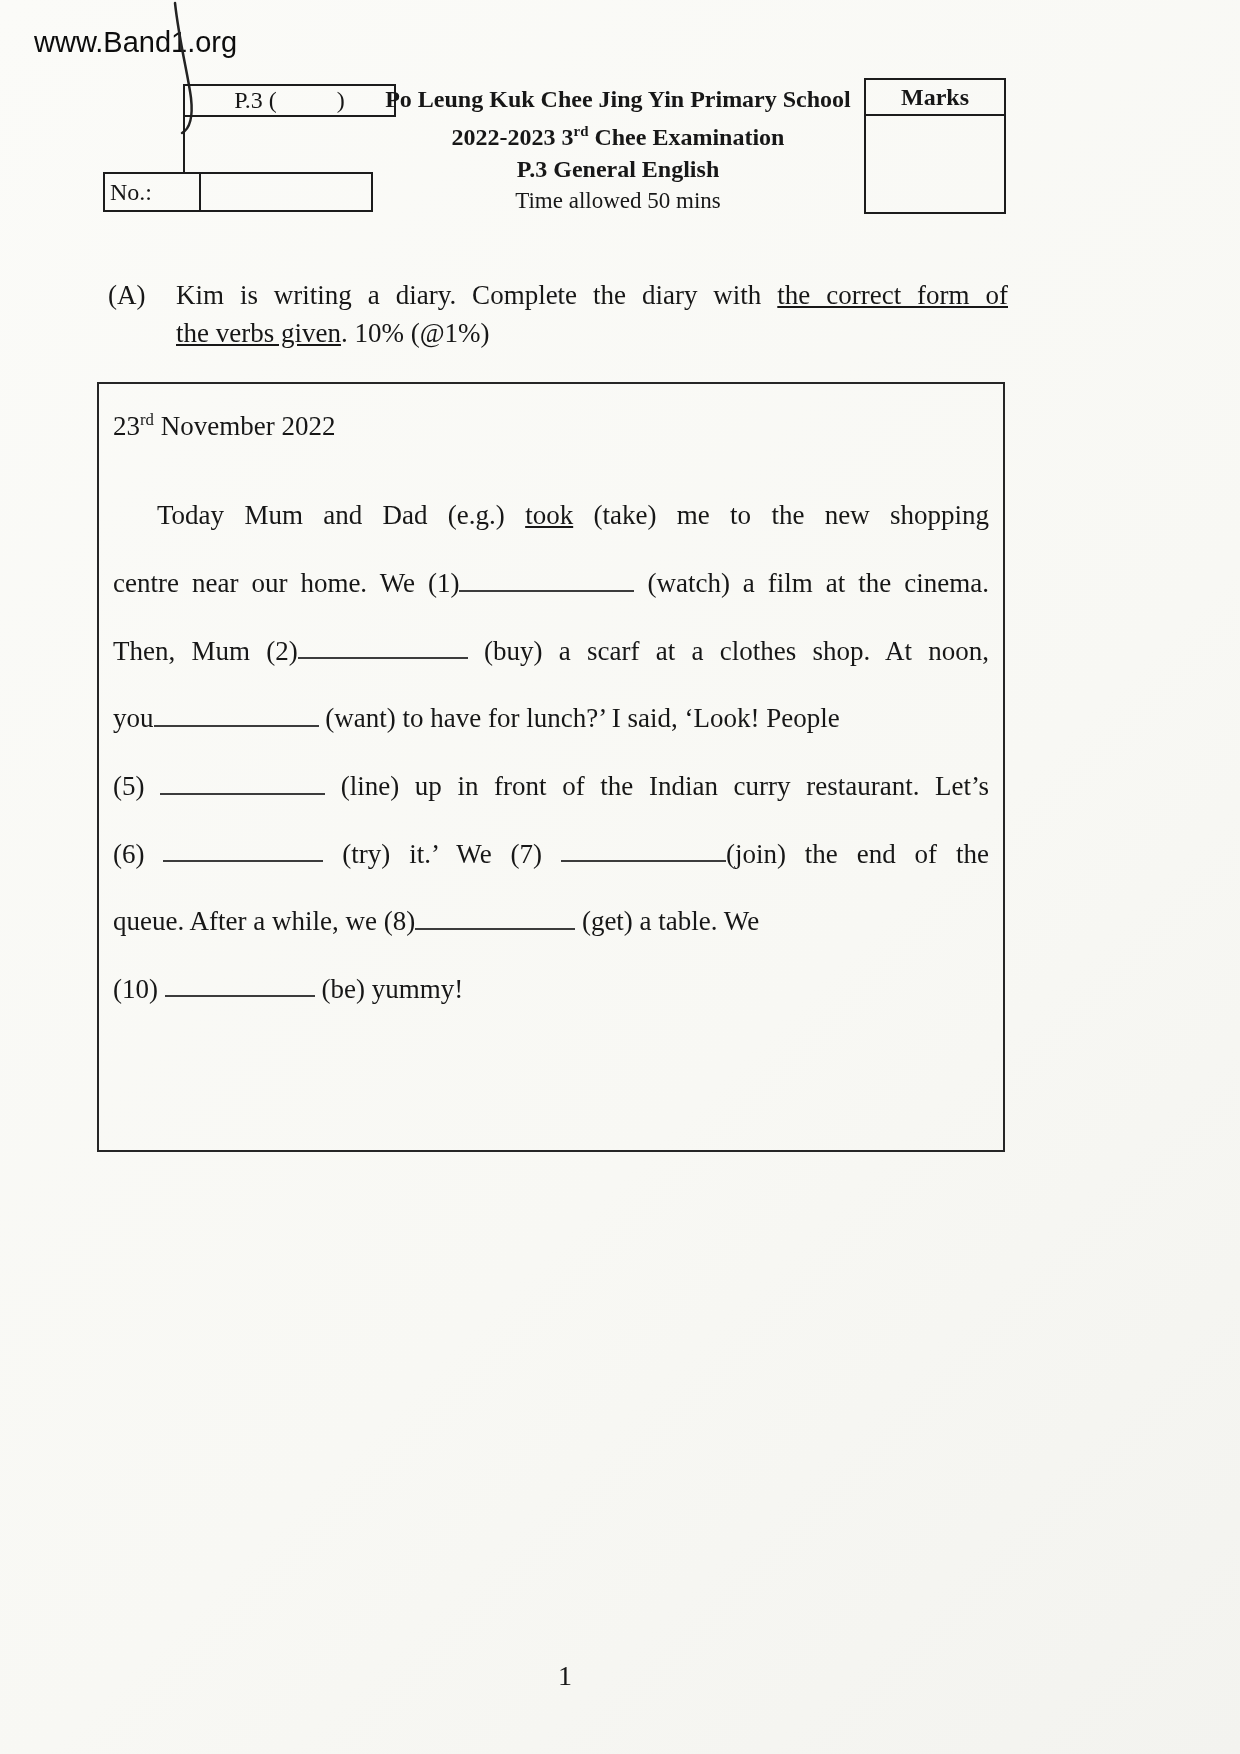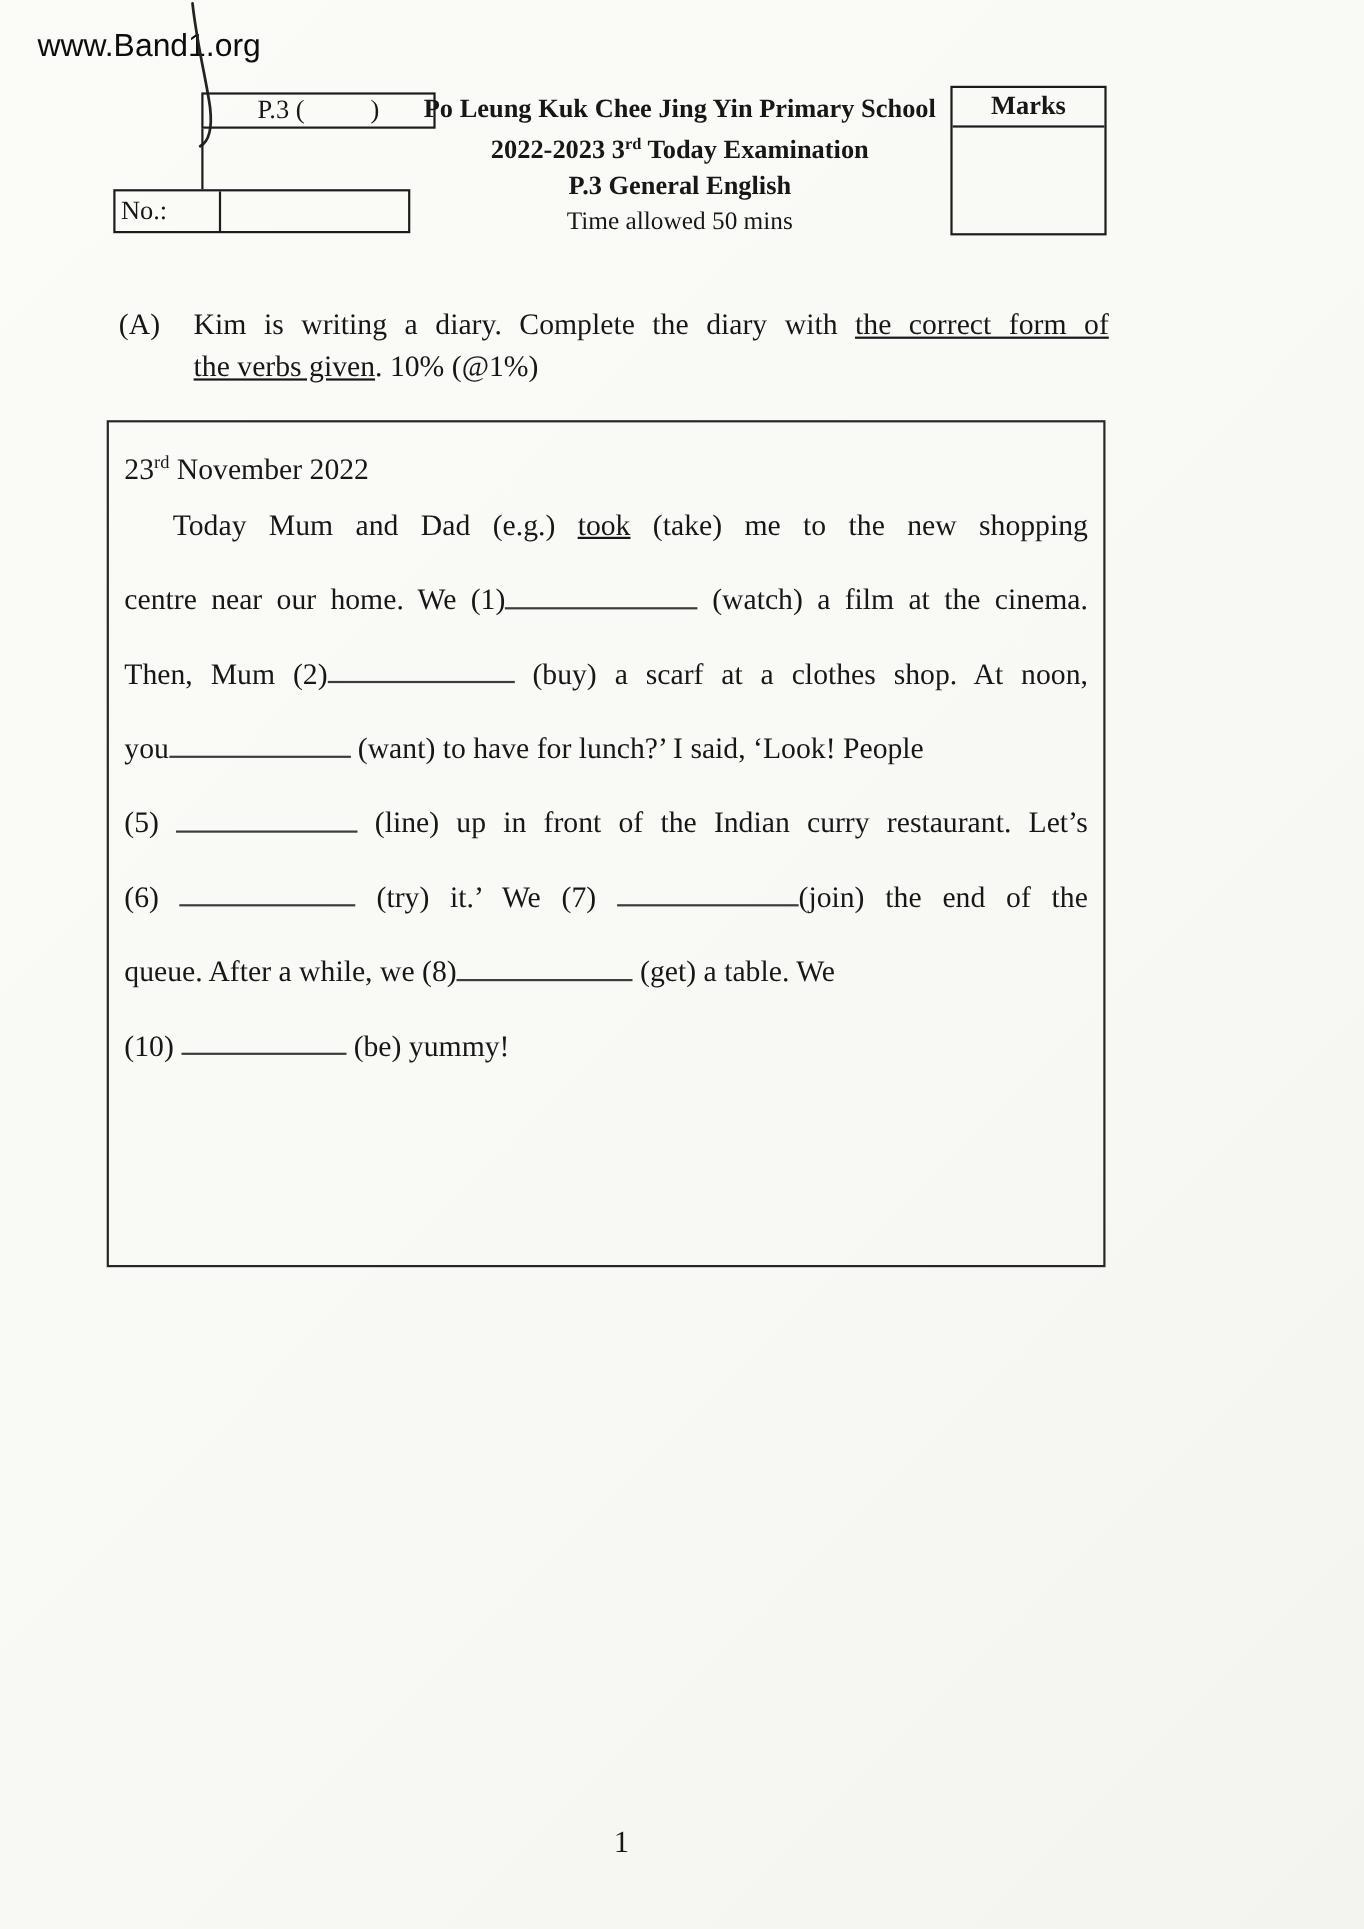--- a/index.html
+++ b/index.html
@@ -56,21 +56,21 @@
   .sectionA { position:absolute; left:108px; top:276px; width:900px; display:flex; }
   .alabel { width:68px; font-size:27px; line-height:38px; }
   .atext  { width:832px; }
   .atext .rline { font-size:27px; line-height:38px; margin-bottom:0; }
 
   
   .diarybox {
     position:absolute; left:97px; top:382px; width:908px; height:770px;
     border:2px solid #262626; padding:20px 14px 0 14px;
   }
-  .ddate { font-size:27px; line-height:31px; margin-bottom:20px; }
+  .ddate { font-size:27px; line-height:31px; margin-bottom:58px; }
   .dlines .rline { font-size:27px; line-height:31px; margin-bottom:35px; }
 
   .rline { text-align:left; }
   .rline.justify { text-align:justify; text-align-last:justify; }
   .rline.indent { text-indent:44px; }
   .bold { font-weight:normal; }
   .underline { text-decoration:underline; }
   .blank {
     display:inline-block; height:0.95em;
     border-bottom:2px solid #3c3c3c;
@@ -91,21 +91,21 @@
 
   <div class="p3box pre">P.3 (          )</div>
   <div class="vline"></div>
   <div class="norow">
     <div class="nocell">No.:</div>
     <div class="nocell2"></div>
   </div>
 
   <div class="hc">
     <div class="school">Po Leung Kuk Chee Jing Yin Primary School</div>
-    <div class="exam"><span>2022-2023 3</span><span class="sup">rd</span><span> Today Examination</span></div>
+    <div class="exam"><span>2022-2023 3</span><span class="sup">rd</span><span> Chee Examination</span></div>
     <div class="subject">P.3 General English</div>
     <div class="time">Time allowed 50 mins</div>
   </div>
 
   <div class="marksbox">
     <div class="markshead">Marks</div>
     <div class="marksbody"></div>
   </div>
 
   <div class="sectionA">

